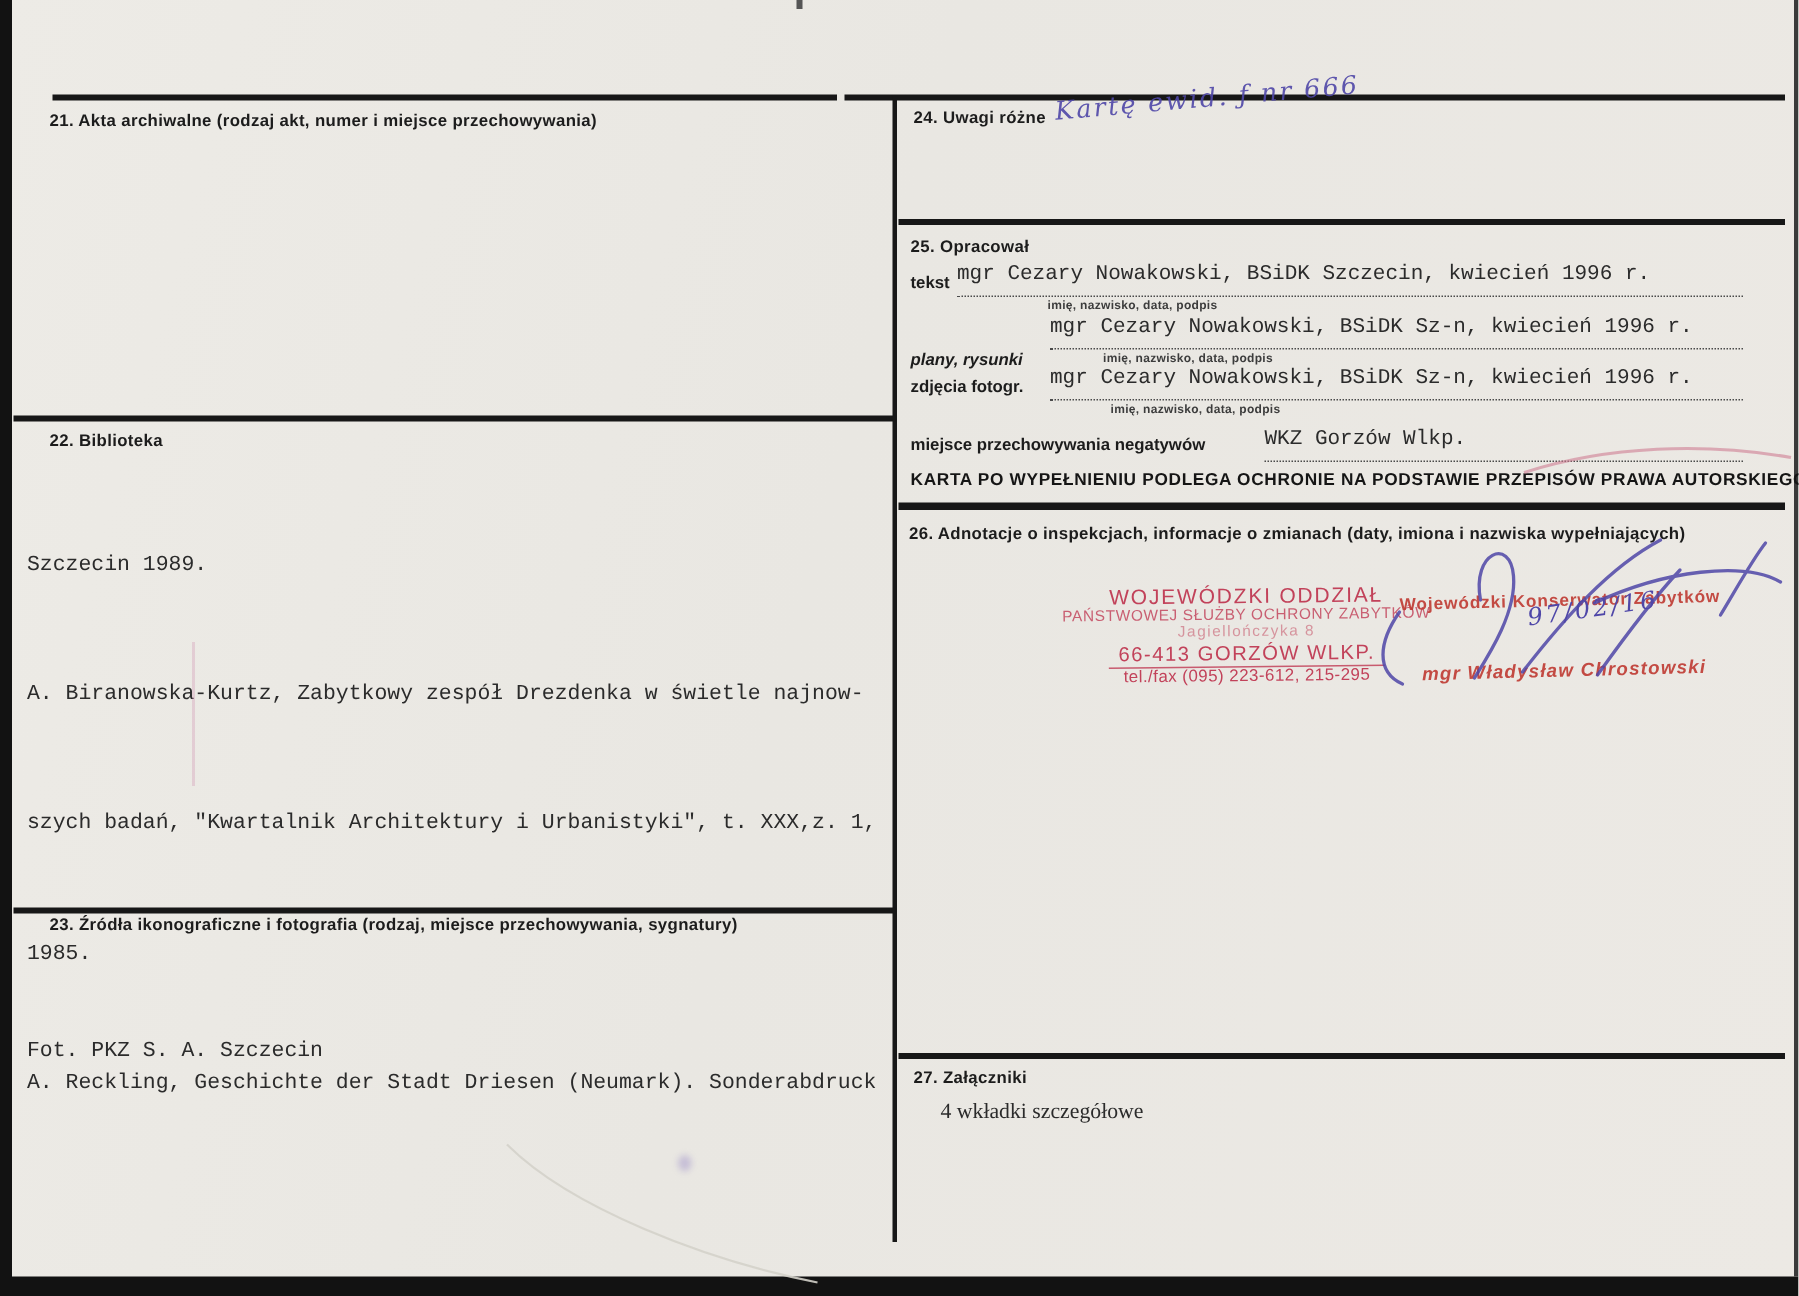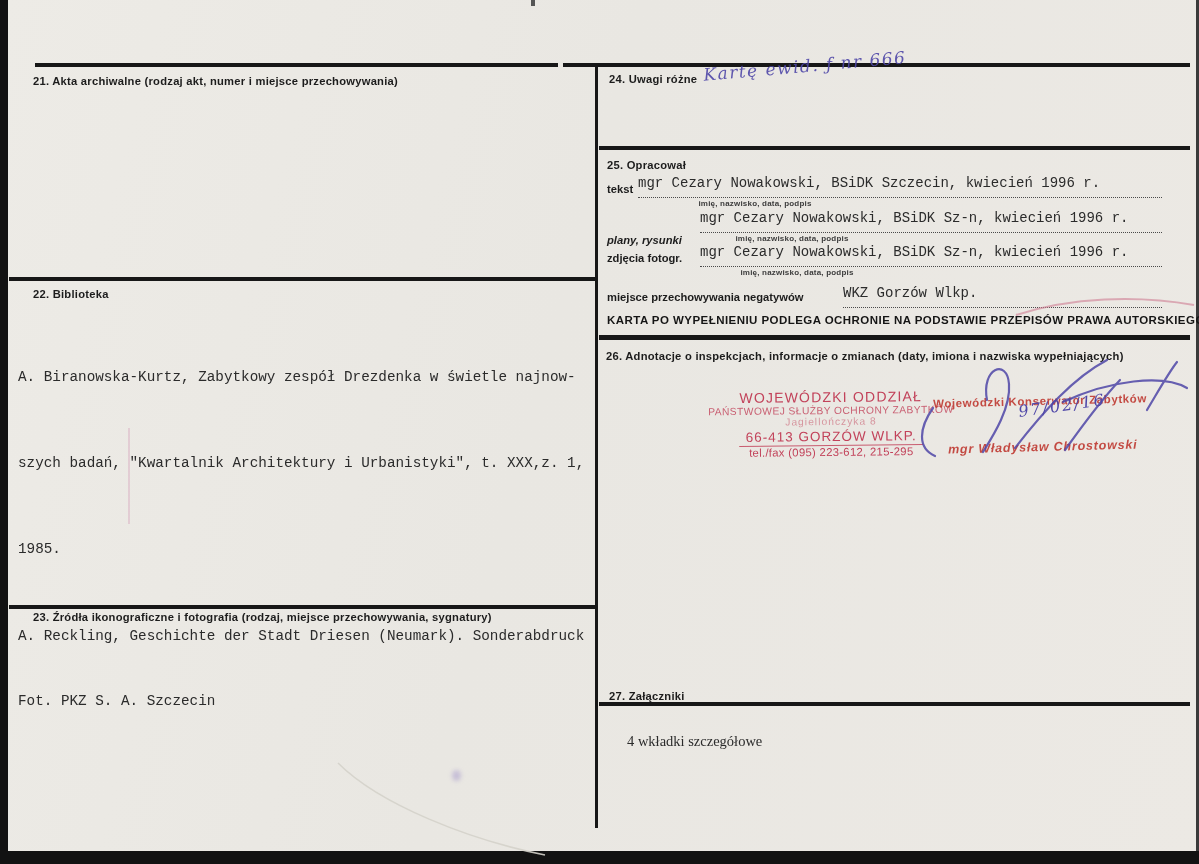--- a/index.html
+++ b/index.html
@@ -43,20 +43,21 @@
 <div class="rule" style="left:9px;top:277px;width:588px;height:4px;"></div>
 <div class="rule" style="left:9px;top:605px;width:588px;height:4px;"></div>
 <div class="rule" style="left:599px;top:146px;width:591px;height:4px;"></div>
 <div class="rule" style="left:599px;top:335px;width:591px;height:5px;"></div>
 <div class="rule" style="left:599px;top:702px;width:591px;height:4px;"></div>
 
 <div class="hdr" style="left:33px;top:75px;">21. Akta archiwalne (rodzaj akt, numer i miejsce przechowywania)</div>
 
 <div class="hdr" style="left:33px;top:288px;">22. Biblioteka</div>
 <div class="twblock tw" style="left:18px;top:305px;">
+  <div>Szczecin 1989.</div>
   <div>A. Biranowska-Kurtz, Zabytkowy zespół Drezdenka w świetle najnow-</div>
   <div>szych badań, "Kwartalnik Architektury i Urbanistyki", t. XXX,z. 1,</div>
   <div>1985.</div>
   <div>A. Reckling, Geschichte der Stadt Driesen (Neumark). Sonderabdruck</div>
   
   
   
   
 </div>
 
@@ -113,20 +114,20 @@
     <path d="M18,58 C4,78 2,98 20,106"></path>
     <path d="M72,50 C66,18 92,8 94,34 C96,58 78,86 68,102"></path>
     <path d="M100,98 C128,62 158,28 192,10"></path>
     <path d="M150,100 C170,72 188,48 205,30"></path>
     <path d="M148,52 C195,30 248,24 272,38"></path>
     <path d="M232,60 C244,40 254,22 262,12"></path>
   </g>
 </svg>
 <div class="hand" style="left:1018px;top:396px;font-size:16px;letter-spacing:2px;transform:rotate(-8deg);">97/02/16</div>
 
-<div class="hdr" style="left:609px;top:690px;text-align:right;">27. Załączniki</div>
+<div class="hdr" style="left:609px;top:713px;text-align:right;">27. Załączniki</div>
 <div class="val tw" style="left:627px;top:733px;font-size:14.5px;font-family:Liberation Serif, serif;">4 wkładki szczegółowe</div>
 
 <div class="artifact" style="left:128px;top:428px;width:2px;height:96px;background:rgba(205,130,170,.28);"></div>
 <div class="artifact" style="left:452px;top:770px;width:9px;height:11px;background:rgba(120,100,190,.3);border-radius:50%;filter:blur(2px);"></div>
 <svg class="artifact" style="left:320px;top:755px;" width="240" height="109" viewBox="0 0 240 109">
   <path d="M18,8 C60,50 150,85 225,100" stroke="#d4d1ca" stroke-width="1.5" fill="none" opacity="0.9"></path>
 </svg>
 
 </body></html>

